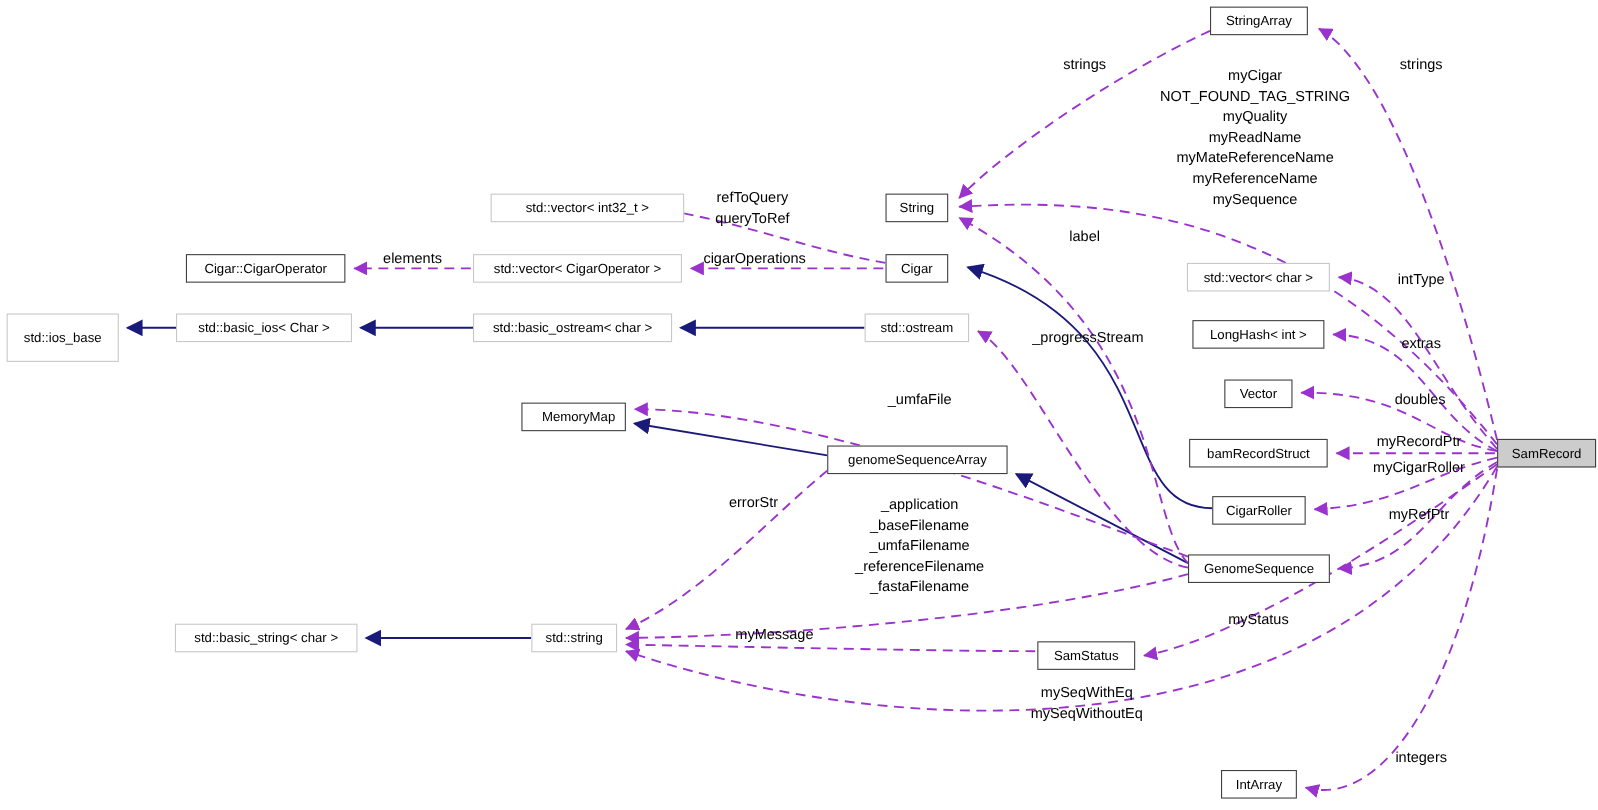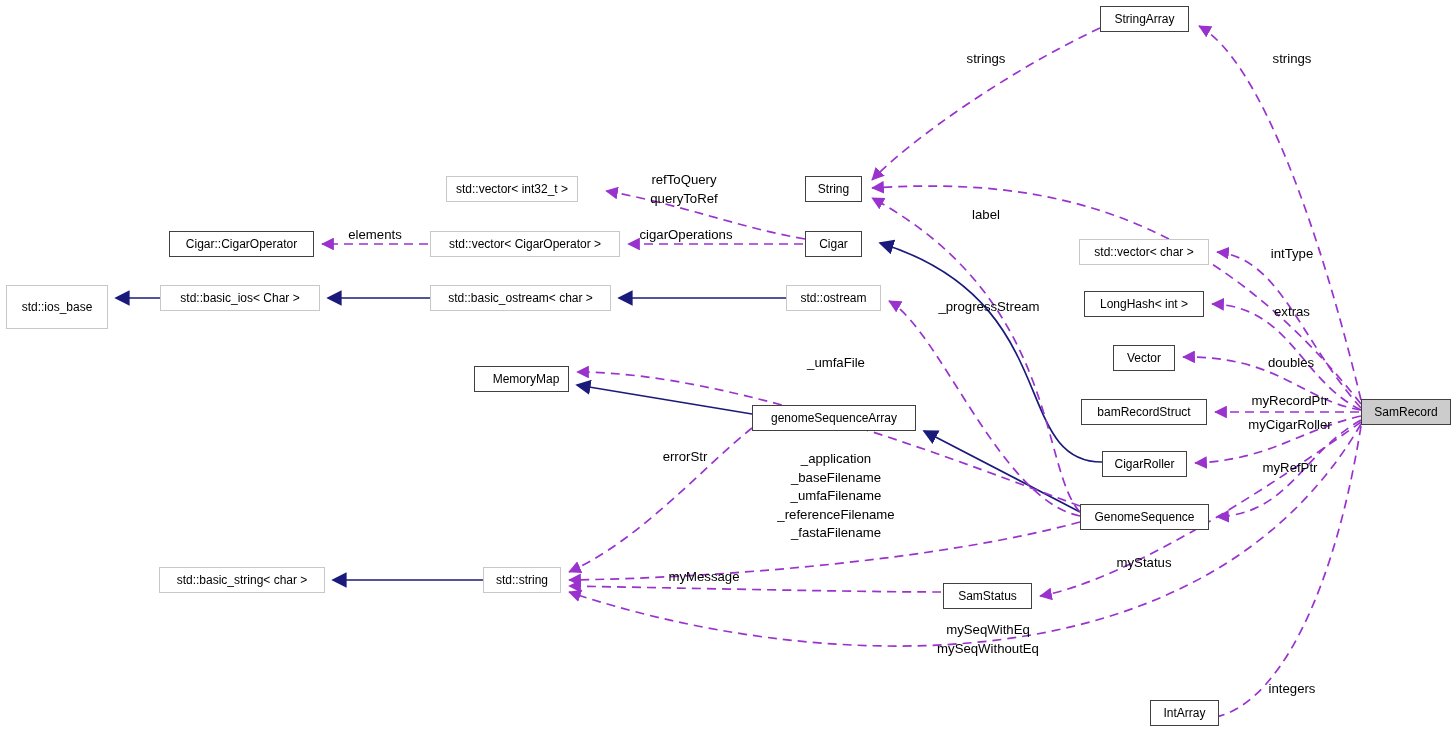--- a/index.html
+++ b/index.html
@@ -113,21 +113,21 @@
 
       <path d="M1361,422 C1280,480 1130,580 1040,596"></path>
 
       <path d="M1361,426 C1330,620 1260,736 1187,716"></path>
     </g>
   </svg>
 
   <div class="node thick" style="left:1100px; top:6px;  width:89px;  height:26px;">
       <span>StringArray</span>
     </div>
-  <div class="node thin" style="left:446px;  top:176px;width:132px; height:26px;">
+  <div class="node thin" style="left:446px;  top:176px;width:176px; height:26px;">
       <span>std::vector&lt; int32_t &gt;</span>
     </div>
   <div class="node thick" style="left:805px;  top:176px;width:57px;  height:26px;">
       <span>String</span>
     </div>
   <div class="node thick" style="left:169px;  top:231px;width:145px; height:26px;">
       <span>Cigar::CigarOperator</span>
     </div>
   <div class="node thin" style="left:430px;  top:231px;width:190px; height:26px;">
       <span>std::vector&lt; CigarOperator &gt;</span>
@@ -176,26 +176,27 @@
     </div>
   <div class="node thin" style="left:159px;  top:567px;width:166px; height:26px;">
       <span>std::basic_string&lt; char &gt;</span>
     </div>
   <div class="node thin" style="left:483px;  top:567px;width:78px;  height:26px;">
       <span>std::string</span>
     </div>
   <div class="node thick" style="left:943px;  top:583px;width:89px;  height:26px;">
       <span>SamStatus</span>
     </div>
-  <div class="node thick" style="left:1110px; top:700px;width:69px;  height:26px;margin-left:40px;">
+  <div class="node thick" style="left:1110px; top:700px;width:69px;  height:26px;">
       <span>IntArray</span>
     </div>
 
   <div class="elabel center" style="left:986px;  top:50px;">strings</div>
   <div class="elabel center" style="left:1292px; top:50px;">strings</div>
+  <div class="elabel center" style="left:1141px; top:60px;">myCigar<br>NOT_FOUND_TAG_STRING<br>myQuality<br>myReadName<br>myMateReferenceName<br>myReferenceName<br>mySequence</div>
   <div class="elabel center" style="left:684px;  top:171px;">refToQuery<br>queryToRef</div>
   <div class="elabel center" style="left:986px;  top:206px;">label</div>
   <div class="elabel center" style="left:375px;  top:226px;">elements</div>
   <div class="elabel center" style="left:686px;  top:226px;">cigarOperations</div>
   <div class="elabel center" style="left:1292px; top:245px;">intType</div>
   <div class="elabel center" style="left:989px;  top:298px;">_progressStream</div>
   <div class="elabel center" style="left:1292px; top:303px;">extras</div>
   <div class="elabel center" style="left:1291px; top:354px;">doubles</div>
   <div class="elabel center" style="left:836px;  top:354px;">_umfaFile</div>
   <div class="elabel center" style="left:1290px; top:392px;">myRecordPtr</div>

